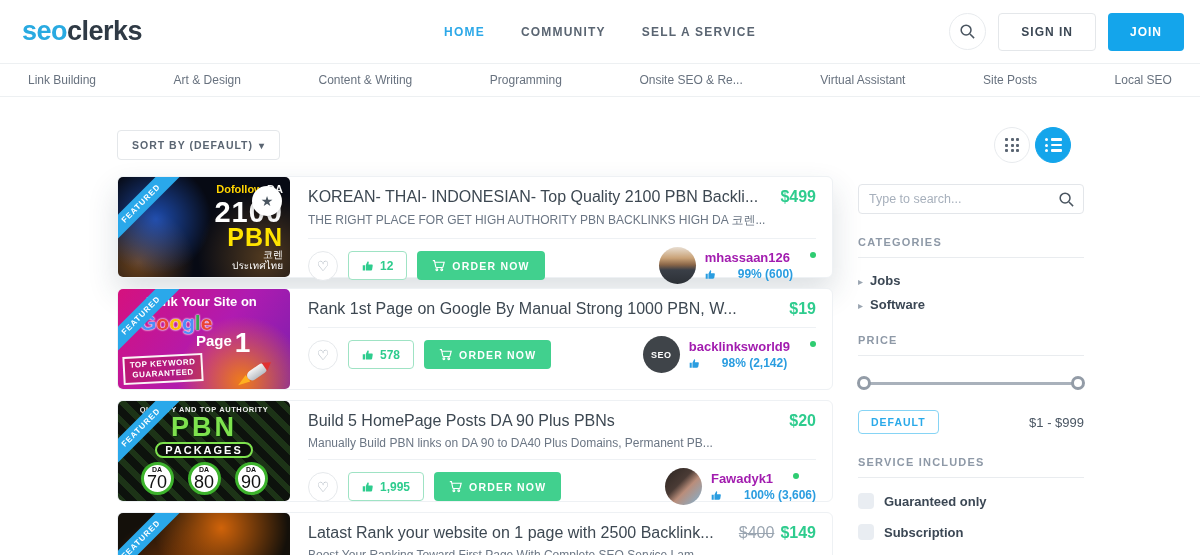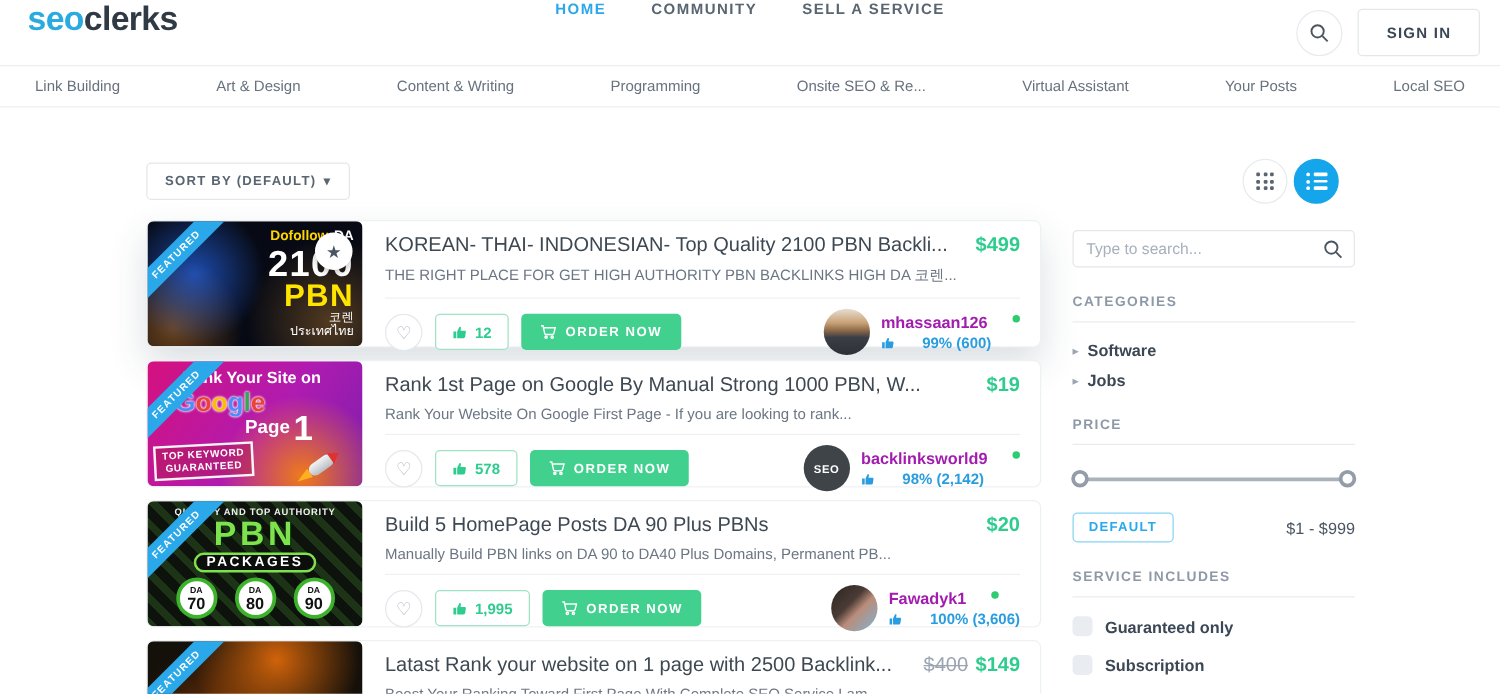--- a/index.html
+++ b/index.html
@@ -1,21 +1,21 @@
 <!DOCTYPE html>
 <html><head>
 <meta charset="utf-8">
 <style>
   * { margin:0; padding:0; box-sizing:border-box; }
   body {
     width:1200px; height:555px; overflow:hidden; position:relative;
     background:#fff; font-family:"Liberation Sans", sans-serif; color:#3b4754;
   }
   
-  .header { height:53px; display:flex; padding:0 16px;
+  .header { height:64px; display:flex; align-items:center; padding:0 16px;
     border-bottom:1px solid #edf0f2; position:relative; background:#fff; }
   .logo { font-size:27px; font-weight:700; letter-spacing:-0.5px; margin-left:6px; cursor:pointer; }
   .logo .seo { color:#29aae1; }
   .logo .clerks { color:#2f3a45; }
   .main-nav { position:absolute; left:50%; transform:translateX(-50%);
     display:flex; gap:36px; }
   .main-nav a { font-size:12px; font-weight:700; letter-spacing:1.2px; color:#5a6572;
     text-decoration:none; cursor:pointer; }
   .main-nav a.active { color:#2ca8e8; }
   .header-right { margin-left:auto; display:flex; align-items:center; gap:12px; }
@@ -131,21 +131,21 @@
     #0d120d; display:flex; flex-direction:column; align-items:center; }
   .t3-top { color:#eee; font-size:7.5px; font-weight:700; letter-spacing:0.6px; margin-top:4px; }
   .t3-big { color:#7ee24e; font-size:27px; font-weight:800; letter-spacing:3px; line-height:1;
     text-shadow:1px 1px 0 #07300a; }
   .t3-pill { border:2px solid #7ee24e; background:#0b0e0b; color:#fff; font-size:11px; font-weight:800;
     letter-spacing:2px; padding:0 8px; border-radius:12px; margin-top:1px; }
   .t3-badges { display:flex; gap:14px; margin-top:4px; }
   .da-badge { width:33px; height:33px; background:#fff; border:3px solid #3db32c; border-radius:50%;
     display:flex; flex-direction:column; align-items:center; justify-content:center; line-height:1; }
   .da-badge .t { font-size:7px; font-weight:800; color:#111; }
-  .da-badge .n { font-size:13px; font-weight:700; color:#111; }
+  .da-badge .n { font-size:18px; font-weight:400; color:#111; }
   
   .t4 { background:
     radial-gradient(circle at 60% 15%, rgba(255,120,10,0.8), rgba(255,120,10,0) 50%),
     radial-gradient(circle at 30% 65%, rgba(200,80,0,0.5), rgba(200,80,0,0) 45%),
     #14100a; }
   
   .sidebar { position:absolute; left:858px; top:184px; width:226px; }
   .side-search { position:relative; }
   .side-search input { width:100%; height:30px; border:1px solid #e3e6ea; border-radius:4px;
     padding:0 30px 0 10px; font-size:12.5px; color:#3b4754; outline:none; font-family:inherit; }
@@ -186,31 +186,32 @@
     <a>SELL A SERVICE</a>
   </div>
   <div class="header-right">
     <div class="search-circle">
       <svg class="mag" viewBox="0 0 18 18">
           <circle cx="7.5" cy="7.5" r="5.2"></circle>
           <line x1="11.6" y1="11.6" x2="16" y2="16"></line>
         </svg>
     </div>
     <button class="btn-signin">SIGN IN</button>
+    <button class="btn-join">JOIN</button>
   </div>
 </div>
 
 <div class="catbar">
   <a>Link Building</a>
   <a>Art &amp; Design</a>
   <a>Content &amp; Writing</a>
   <a>Programming</a>
   <a>Onsite SEO &amp; Re...</a>
   <a>Virtual Assistant</a>
-  <a>Your Posts</a>
+  <a>Site Posts</a>
   <a>Local SEO</a>
 </div>
 
 <div class="toolbar">
   <button class="sort-btn">
     <span>SORT BY (DEFAULT)</span>
     <span class="caret-down"></span>
   </button>
   <div class="view-toggles">
     <div class="toggle grid">
@@ -320,21 +321,20 @@
       <div class="stamp">
         <div>TOP KEYWORD</div>
         <div>GUARANTEED</div>
       </div>
     </div>
     <div class="card-body">
       <div class="title-row">
         <div class="card-title">Rank 1st Page on Google By Manual Strong 1000 PBN, W...</div>
         <div class="price">$19</div>
       </div>
-      <div class="card-desc">Rank Your Website On Google First Page - If you are looking to rank...</div>
       <hr class="card-divider">
       <div class="actions">
         <div class="heart-btn">♡</div>
         <button class="like-btn">
           <svg viewBox="0 0 16 16">
               <path d="M1 7h3v7H1zM5 14V7l2.2-4.6c.2-.5.8-.6 1.3-.3.4.3.6.8.5 1.3L8.5 6H13c.8 0 1.4.7 1.3 1.5l-.8 5C13.4 13.4 12.6 14 11.7 14H5z"></path>
             </svg>
           <span>578</span>
         </button>
         <button class="order-btn">
@@ -454,25 +454,25 @@
         <circle cx="7.5" cy="7.5" r="5.2"></circle>
         <line x1="11.6" y1="11.6" x2="16" y2="16"></line>
       </svg>
   </div>
 
   <div class="side-label mt22">CATEGORIES</div>
   <hr class="side-divider">
   <div class="cat-list">
     <div class="cat-item">
         <span class="caret-right"></span>
-        <span class="lbl">Software</span>
+        <span class="lbl">Jobs</span>
       </div>
     <div class="cat-item">
         <span class="caret-right"></span>
-        <span class="lbl">Jobs</span>
+        <span class="lbl">Software</span>
       </div>
   </div>
 
   <div class="side-label mt18">PRICE</div>
   <hr class="side-divider">
   <div class="slider">
     <div class="track"></div>
     <div class="handle left"></div>
     <div class="handle right"></div>
   </div>

